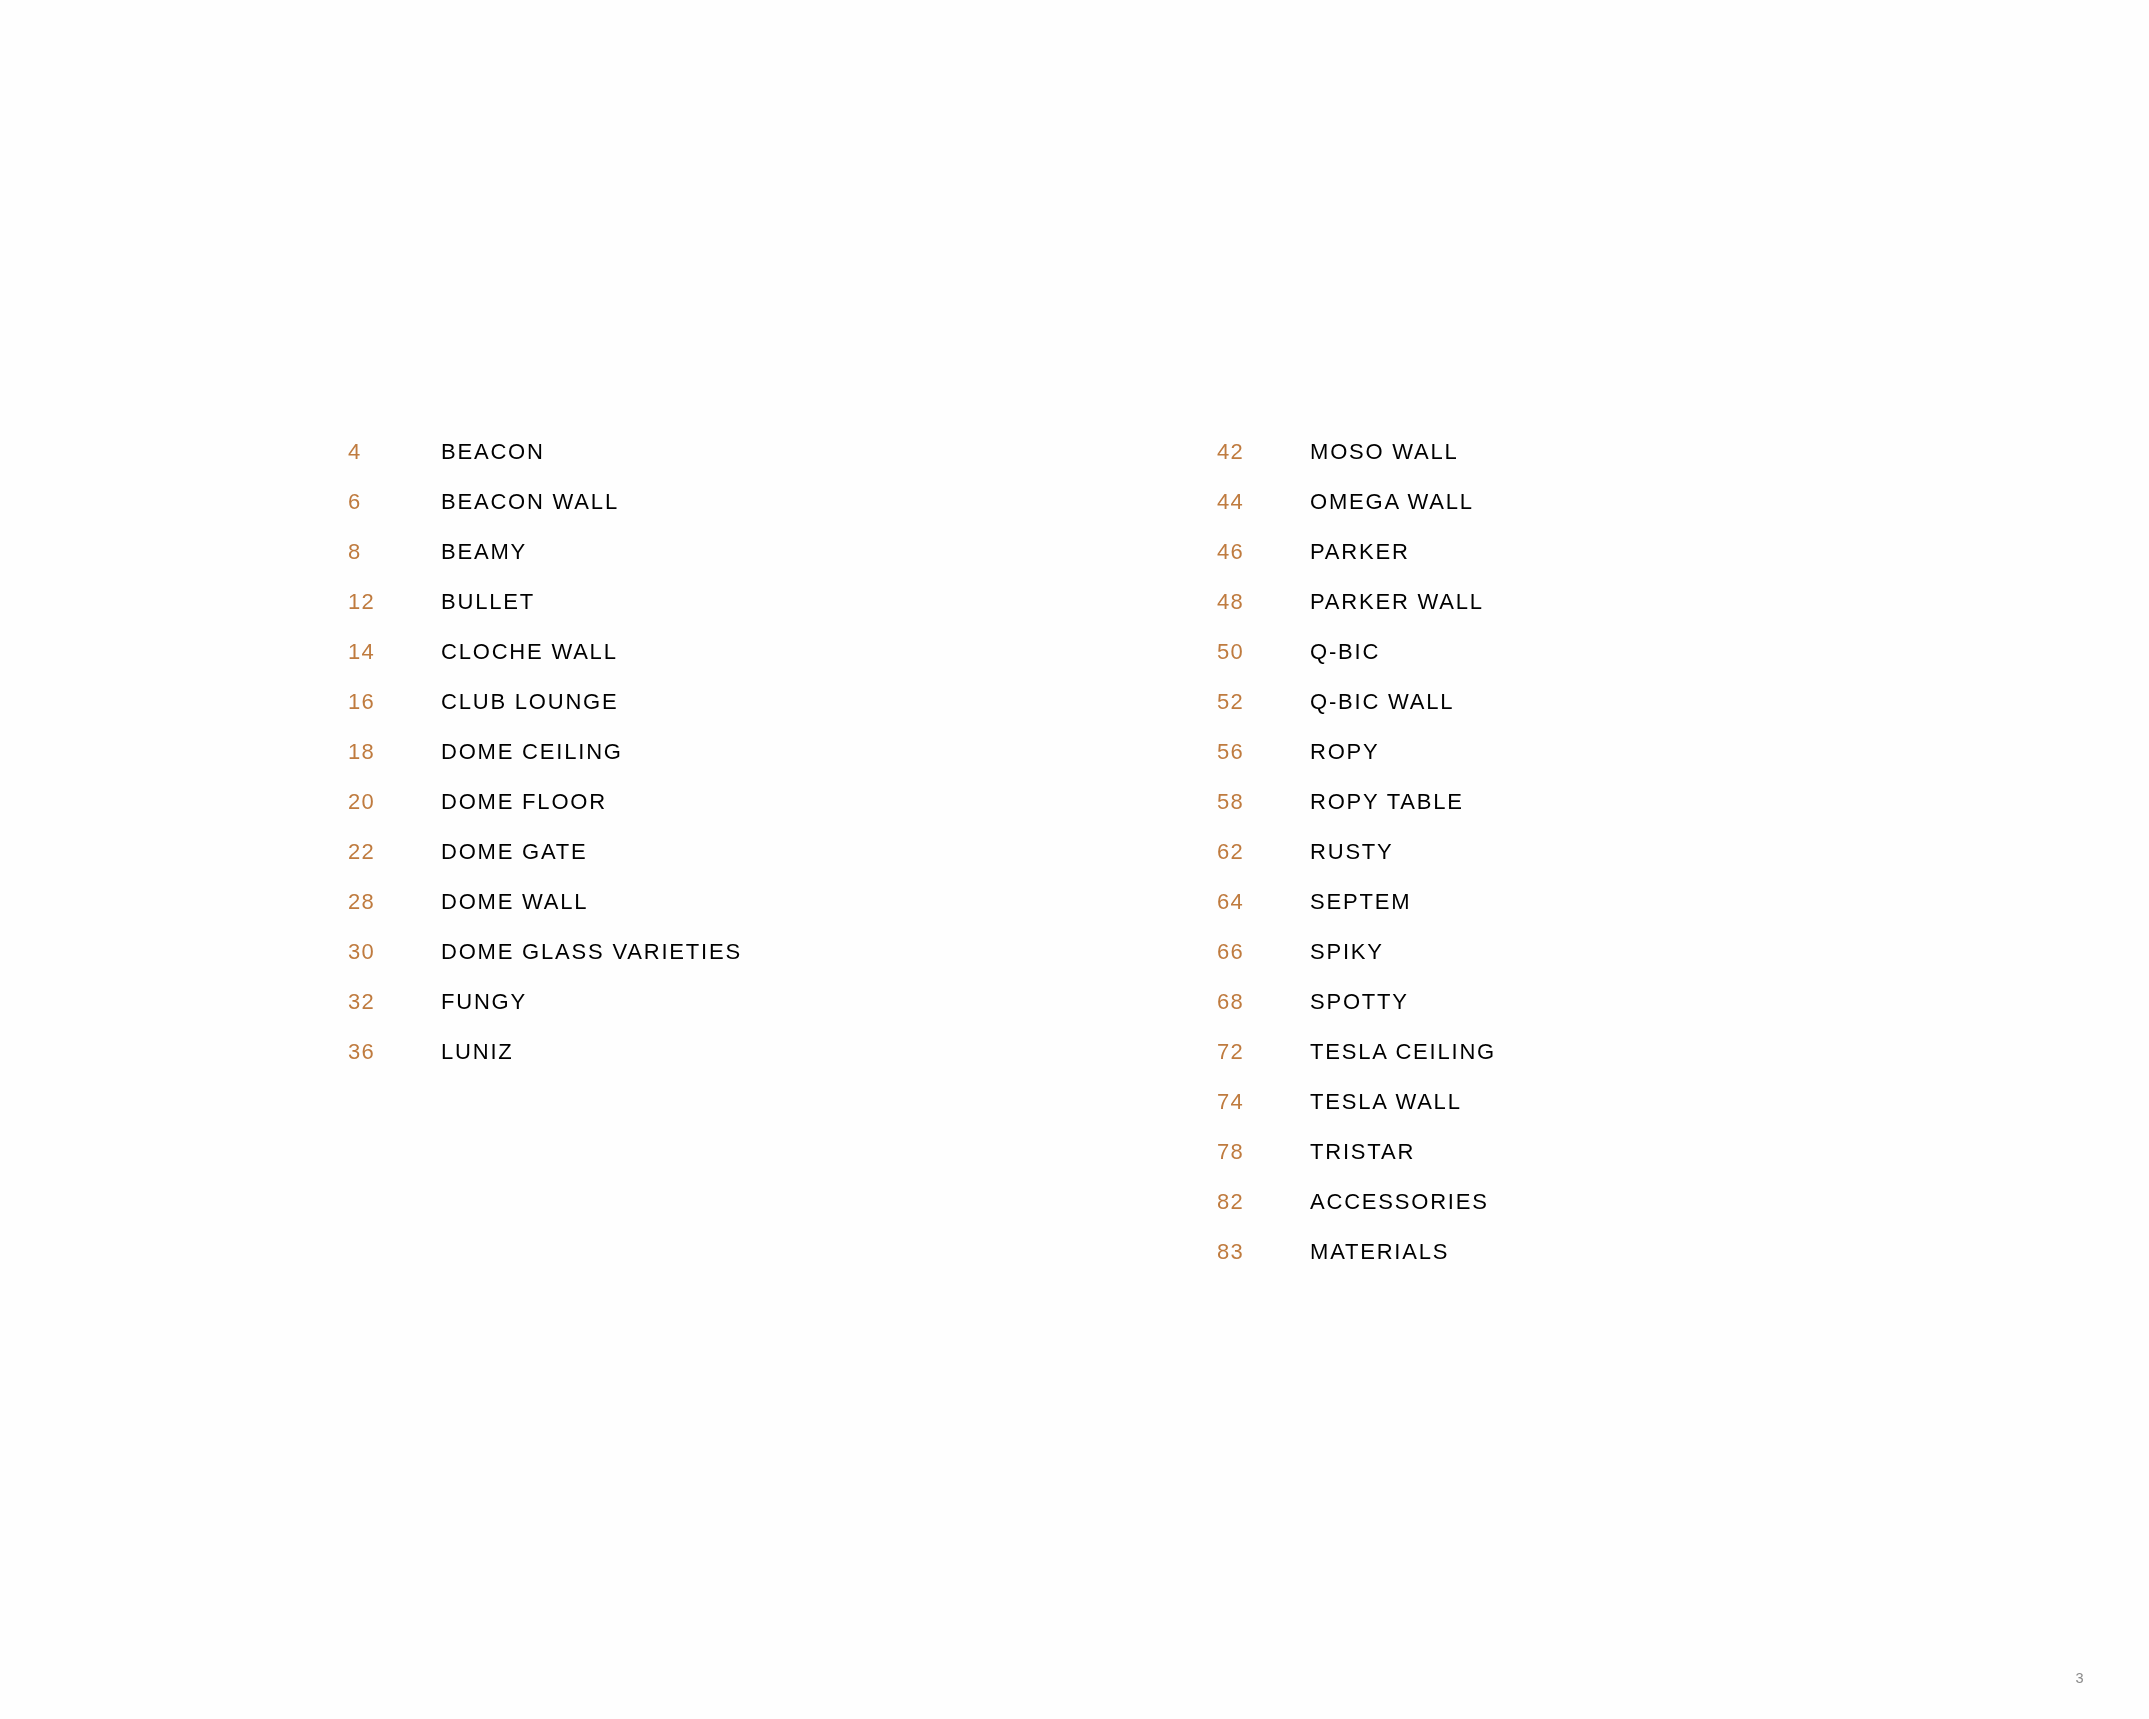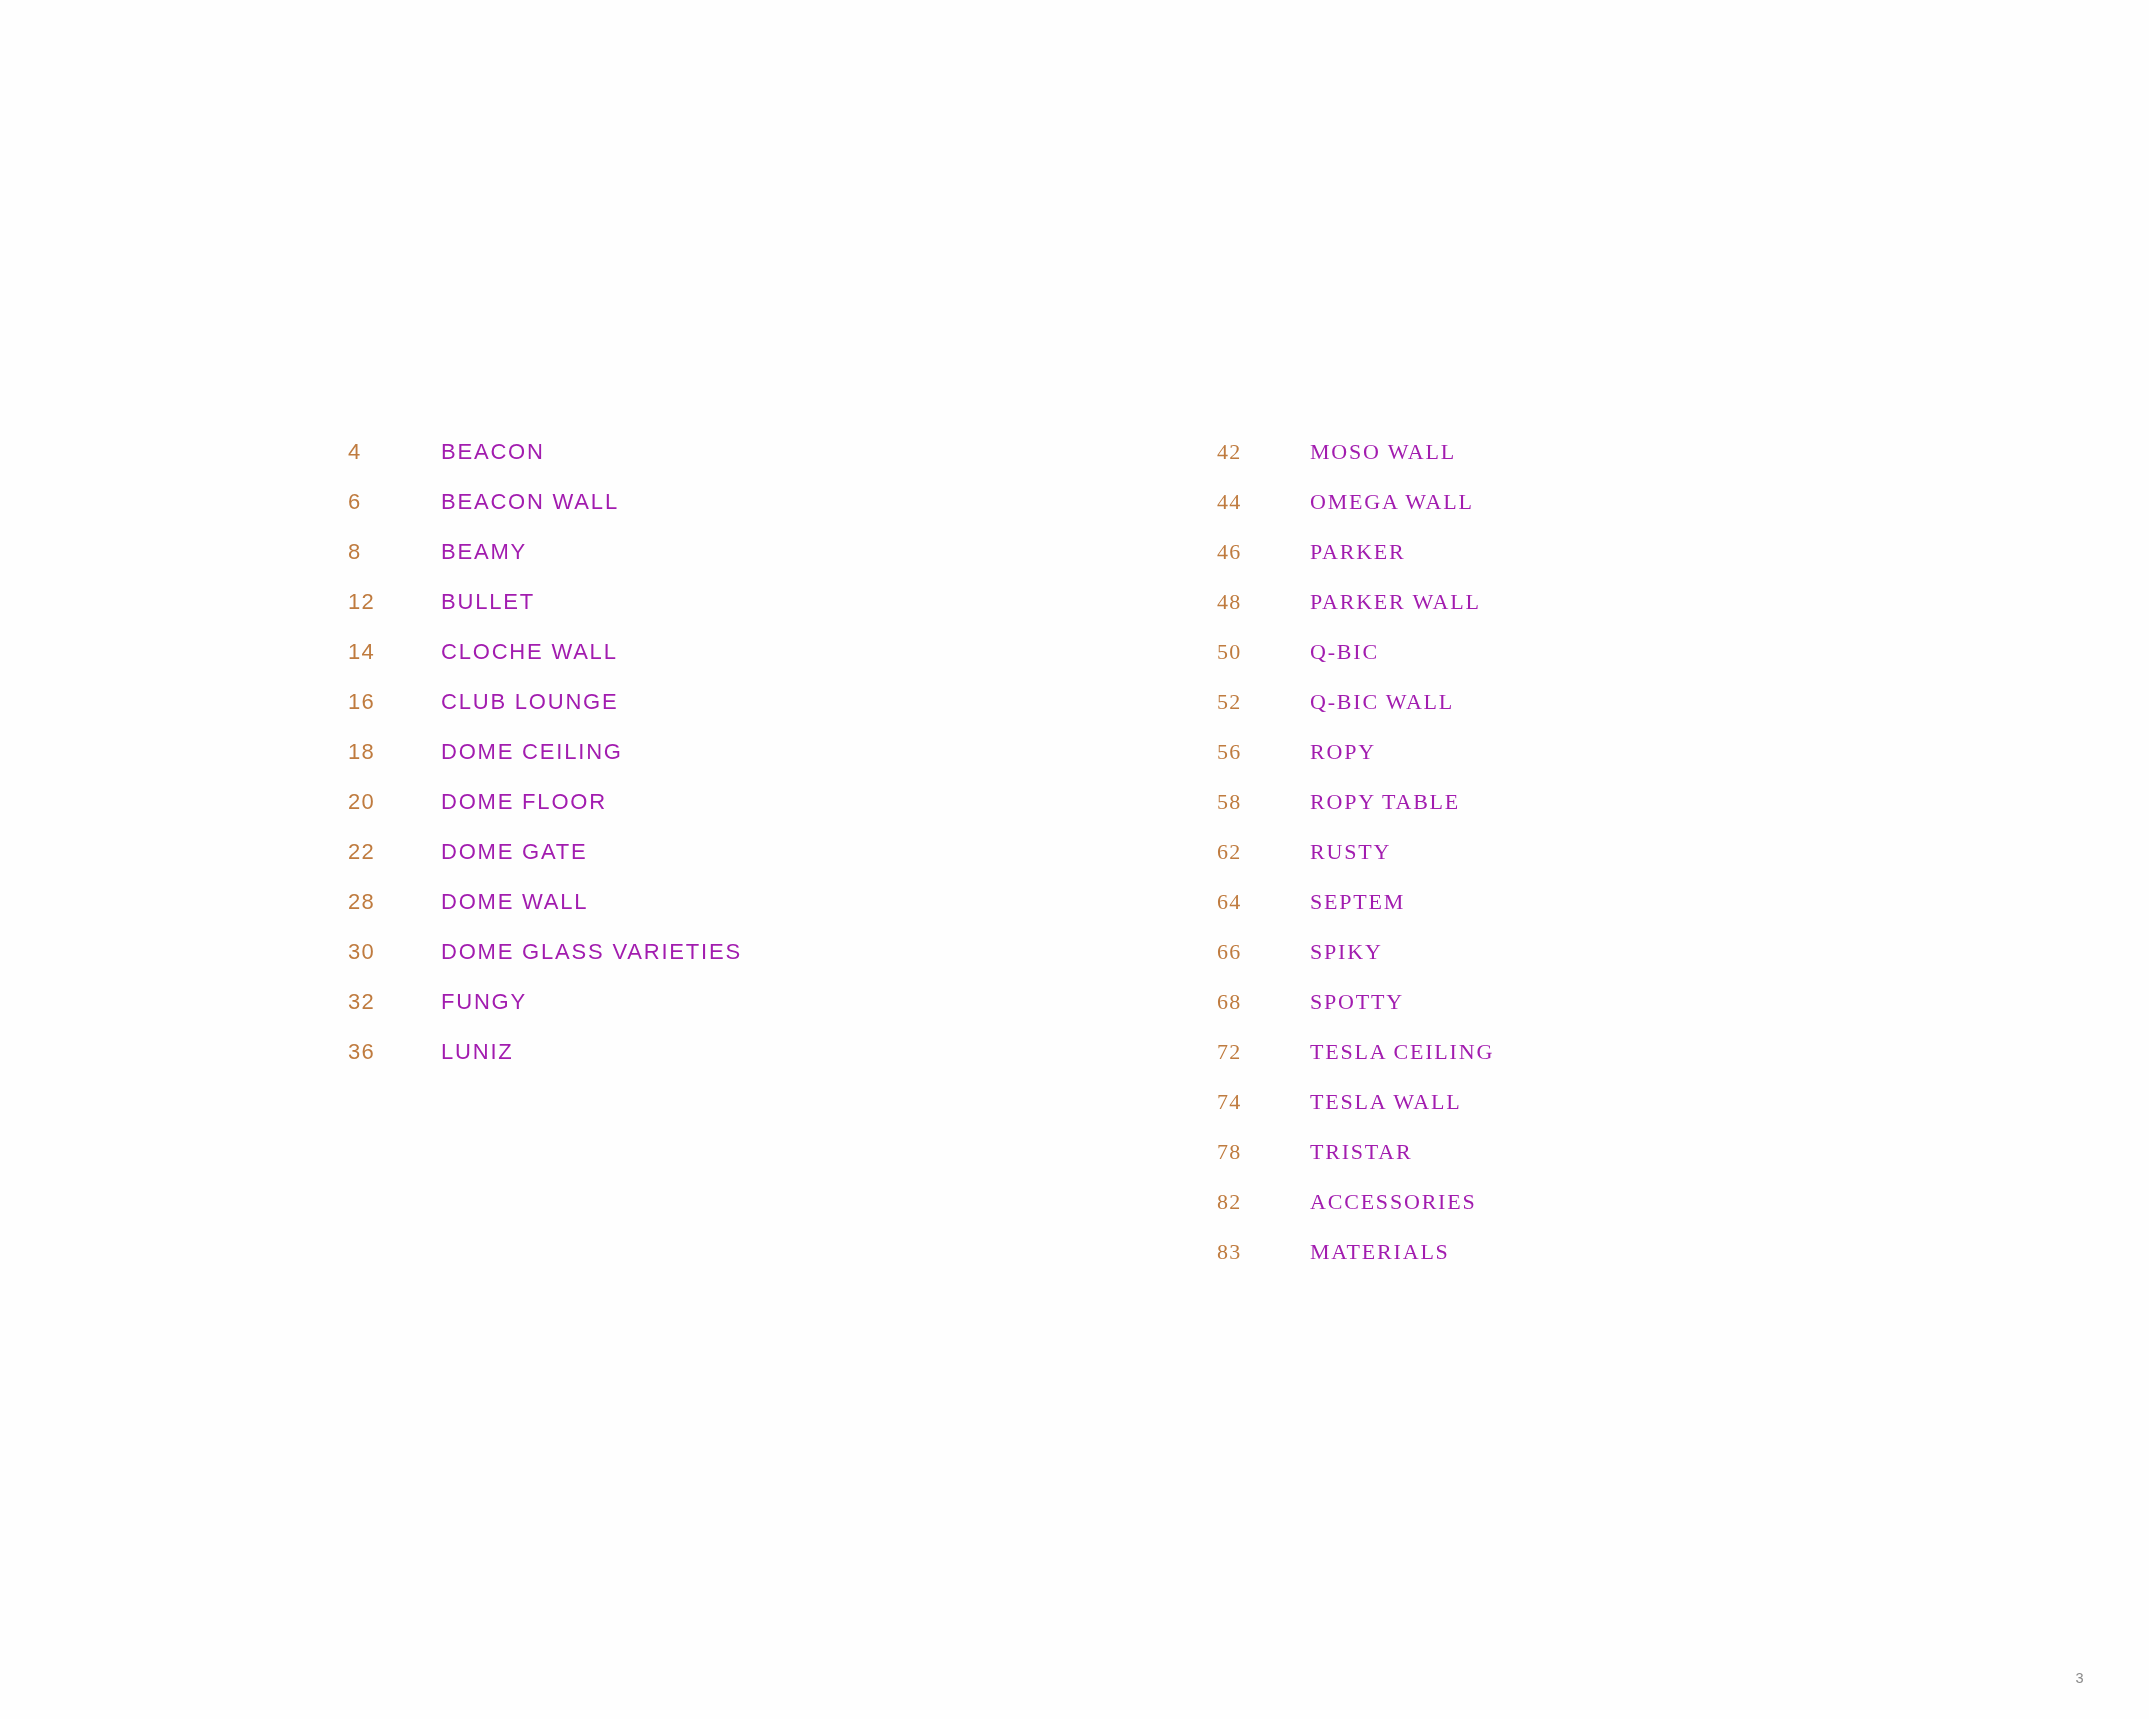--- a/index.html
+++ b/index.html
@@ -26,38 +26,37 @@
     width: 1480px;
     display: flex;
     flex-direction: row;
     gap: 0;
   }
   .toc-col {
     width: 869px;
   }
   .toc-col.right {
     width: 611px;
-    font-family: Liberation Serif, serif;
   }
   .toc-row {
     display: flex;
     flex-direction: row;
     align-items: baseline;
     height: 50px;
   }
   .toc-page {
     width: 93px;
     flex: 0 0 93px;
     color: #bf7b3f;
     font-size: 22px;
     letter-spacing: 1.2px;
     font-weight: 400;
   }
   .toc-title {
-    color: #a21caf;
+    color: #000000;
     font-size: 22px;
     letter-spacing: 1.8px;
     font-weight: 400;
     white-space: nowrap;
   }
   .folio {
     position: absolute;
     right: 65px;
     bottom: 34px;
     color: #8a8a8a;

